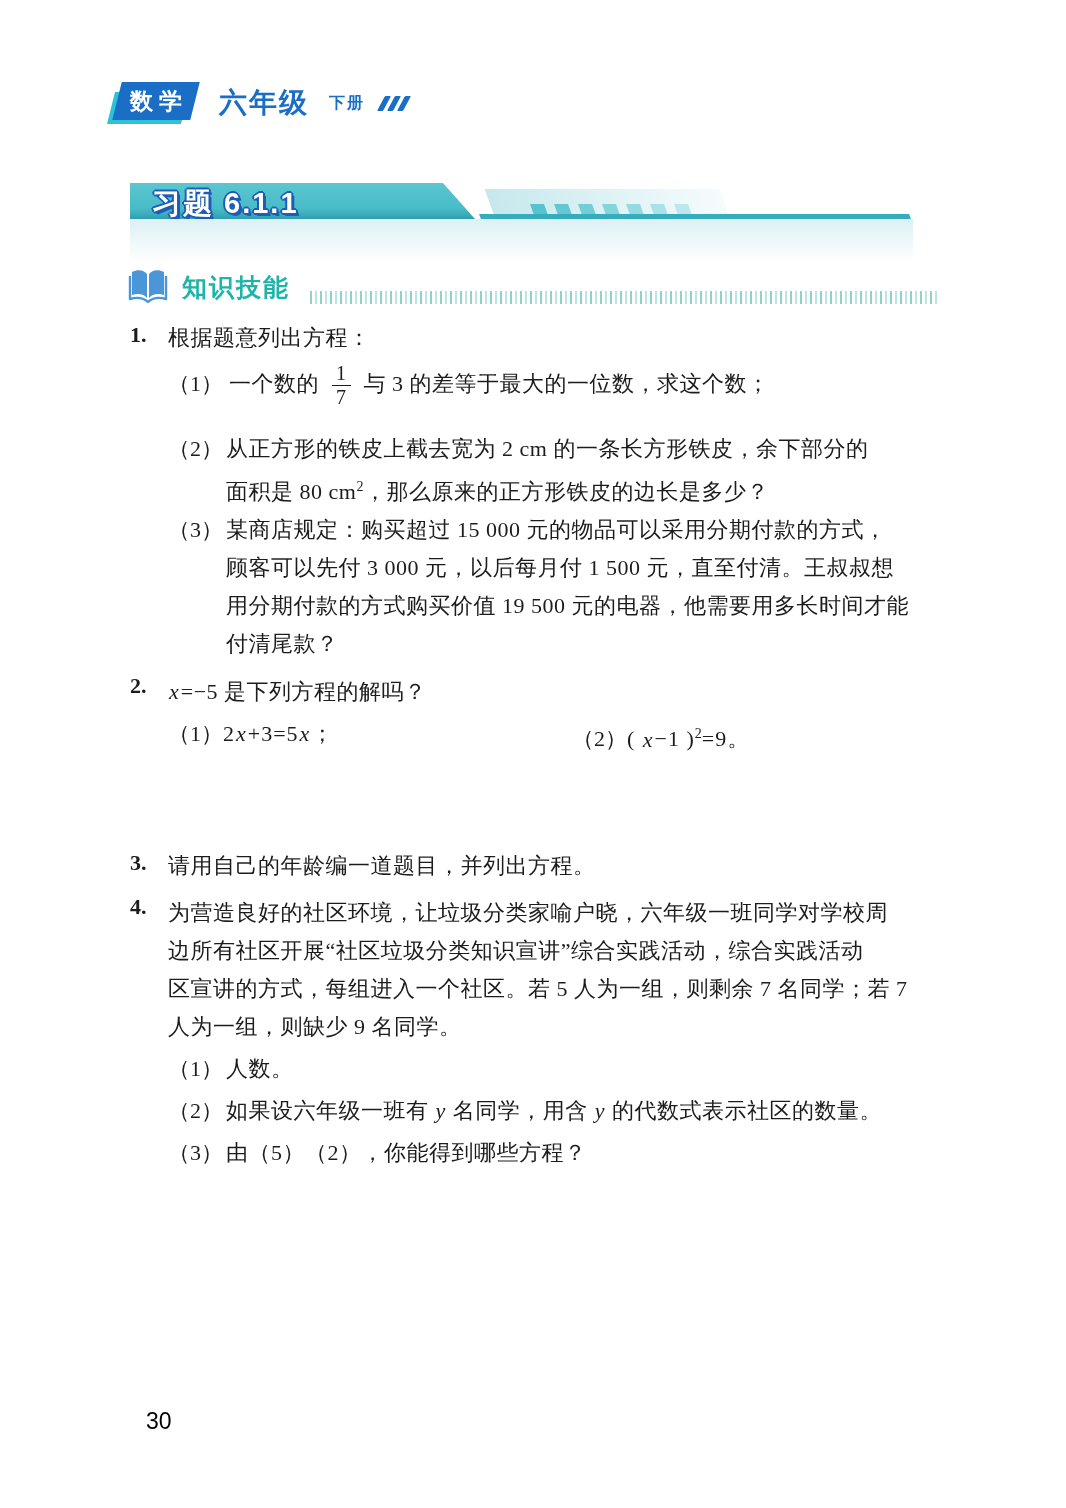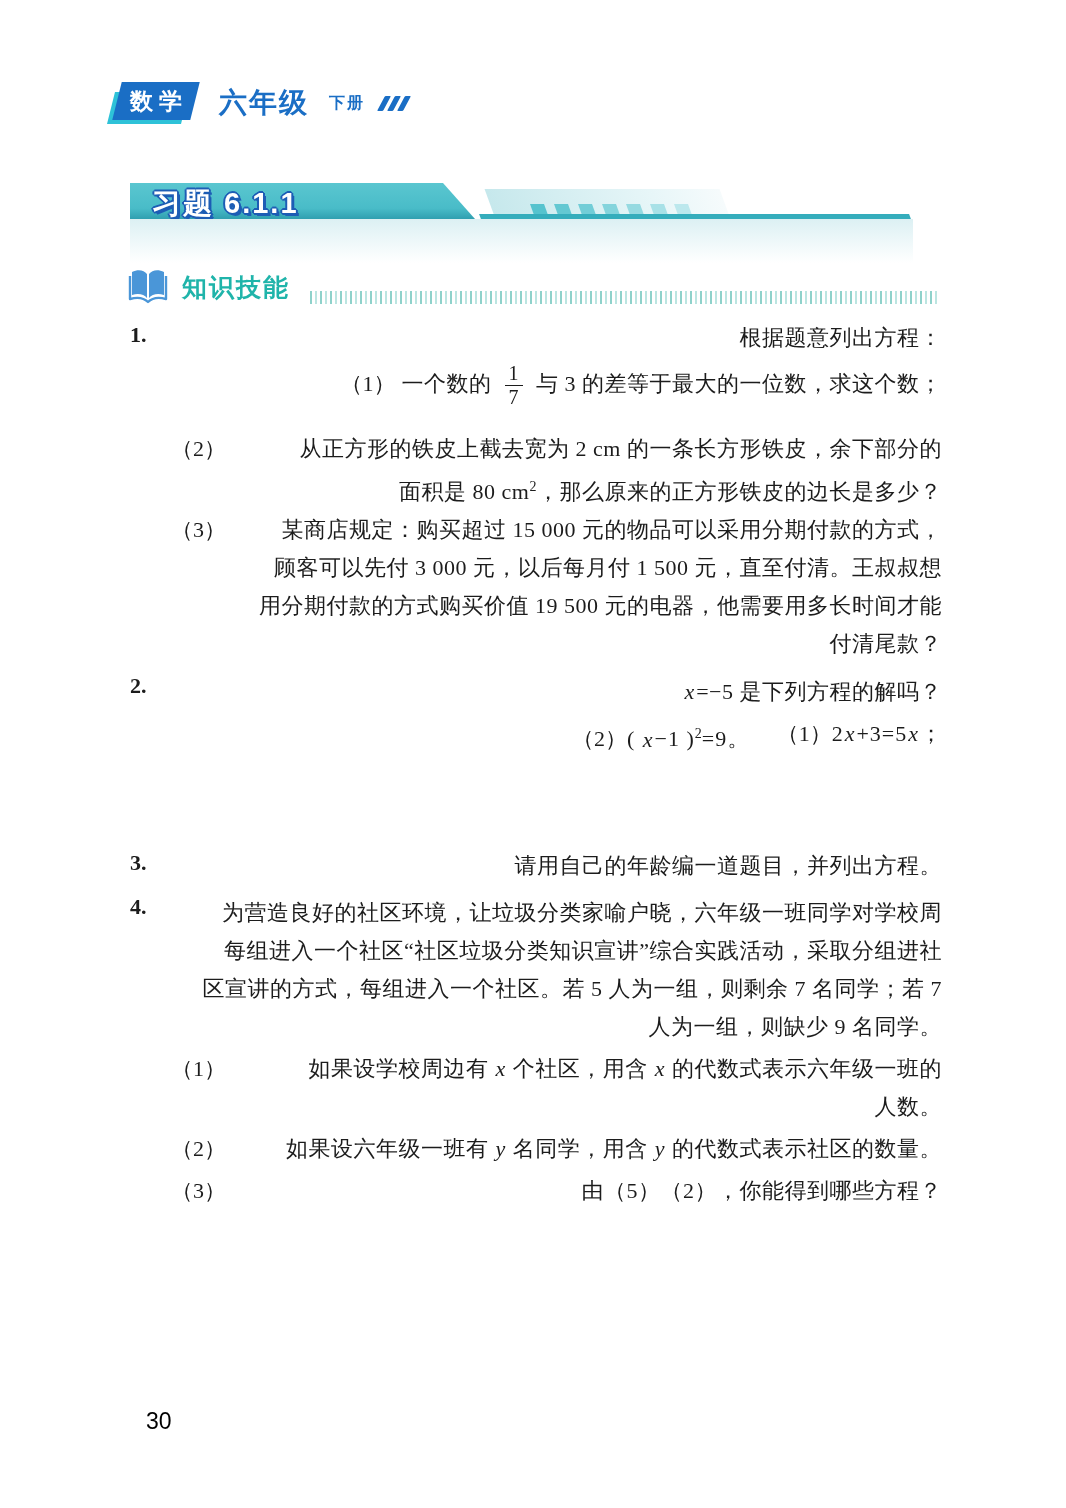--- a/index.html
+++ b/index.html
@@ -48,21 +48,21 @@
     font-size:25px; color:#1fb4aa; letter-spacing:2px; margin-left:14px; }
   .ticks { flex:1; height:13px; margin-left:20px; margin-top:6px;
     background-image:repeating-linear-gradient(90deg,#8fd2cb 0px,#8fd2cb 2px,transparent 2px,transparent 5px,#bce5e1 5px,#bce5e1 7px,transparent 7px,transparent 10px); }
 
   
   .content { position:absolute; left:130px; width:812px; font-size:22px; }
   .c1 { top:322px; }
   .c2 { top:850px; }
   .q { display:flex; }
   .q-num { flex:none; width:38px; font-weight:bold; font-size:22px; }
-  .q-body { flex:1;text-align:right; }
+  .q-body { flex:1; }
   .line { white-space:nowrap; letter-spacing:0.5px; line-height:38px; }
   .q-stem { line-height:32px; }
   .part { display:flex; }
   .p-label { flex:none; width:58px; letter-spacing:0; }
   .p-lines { flex:1; }
   .frac-part { align-items:center; height:64px; margin-top:8px; white-space:nowrap; letter-spacing:0.5px; }
   .frac { display:inline-flex; flex-direction:column; align-items:center; margin:0 7px;
     font-size:20px; line-height:1.15; vertical-align:middle; }
   .frac .fden { border-top:1.6px solid #1c1c1c; padding:0 4px; }
   .frac .fnum { padding:0 4px; }
@@ -191,30 +191,27 @@
       <span class="q-num">3.</span>
       <div class="q-body">
         <div class="line q-stem">请用自己的年龄编一道题目，并列出方程。</div>
       </div>
     </div>
 
     <div class="q mt12">
       <span class="q-num">4.</span>
       <div class="q-body">
         <div class="line">为营造良好的社区环境，让垃圾分类家喻户晓，六年级一班同学对学校周</div>
-        <div class="line">每组进入一个社区“社区垃圾分类知识宣讲”综合实践活动，采取分组进社</div>
+        <div class="line">边所有社区开展“社区垃圾分类知识宣讲”综合实践活动，综合实践活动</div>
         <div class="line">区宣讲的方式，每组进入一个社区。若 5 人为一组，则剩余 7 名同学；若 7</div>
         <div class="line">人为一组，则缺少 9 名同学。</div>
 
         <div class="part mt4">
           <span class="p-label line">（1）</span>
           <div class="p-lines">
-            <div class="line">
-              <span>如果设学校周边有 </span><span class="var">x</span><span> 个社区，用含 </span><span class="var">x</span><span> 的代数式表示六年级一班的</span>
-            </div>
             <div class="line">人数。</div>
           </div>
         </div>
 
         <div class="part mt4">
           <span class="p-label line">（2）</span>
           <div class="p-lines">
             <div class="line">
               <span>如果设六年级一班有 </span><span class="var">y</span><span> 名同学，用含 </span><span class="var">y</span><span> 的代数式表示社区的数量。</span>
             </div>

